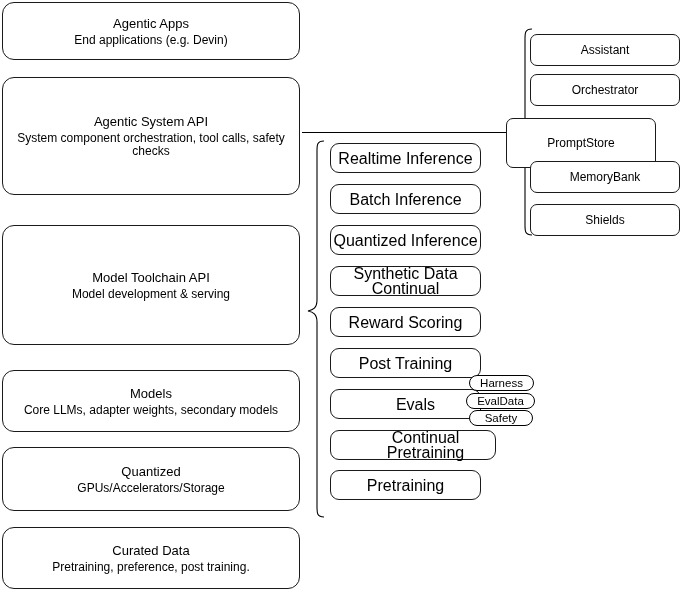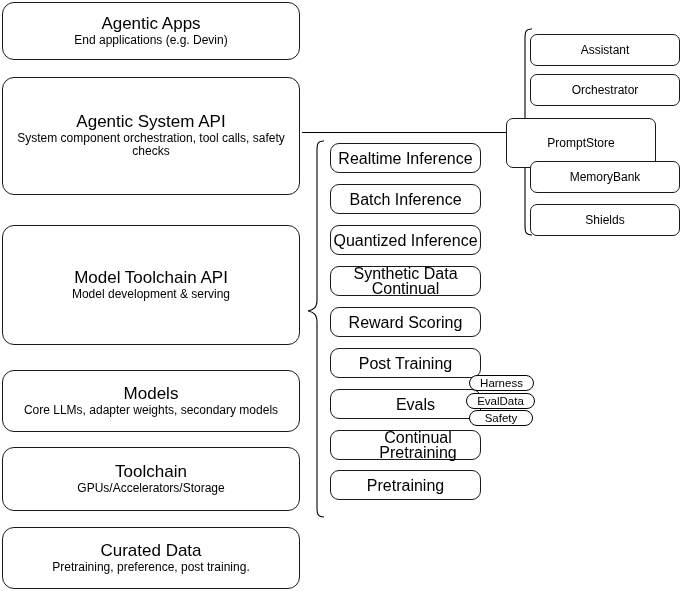--- a/index.html
+++ b/index.html
@@ -18,21 +18,21 @@
     display: flex;
     flex-direction: column;
     align-items: center;
     justify-content: center;
     color: #000000;
     text-align: center;
   }
 
   
   .layer { border-radius: 12px; }
-  .layer .title { font-size: 17px; line-height: 16px; }
+  .layer .title { font-size: 13px; line-height: 16px; }
   .layer .sub   { font-size: 12px; line-height: 13px; margin-top: 2px; }
 
   
   .cap { border-radius: 9px; }
   .cap .title { font-size: 16px; line-height: 15px; }
 
   
   .comp { border-radius: 7px; }
   .comp .title { font-size: 12px; line-height: 15px; }
 
@@ -76,21 +76,21 @@
     <div class="title">Model Toolchain API</div>
     <div class="sub">Model development &amp; serving</div>
   </div>
 
   <div class="node layer" style="left:2px; top:370px; width:298px; height:62px;">
     <div class="title">Models</div>
     <div class="sub">Core LLMs, adapter weights, secondary models</div>
   </div>
 
   <div class="node layer" style="left:2px; top:447px; width:298px; height:64px;">
-    <div class="title">Toolchain</div>
+    <div class="title">Quantized</div>
     <div class="sub">GPUs/Accelerators/Storage</div>
   </div>
 
   <div class="node layer" style="left:2px; top:527px; width:298px; height:62px;">
     <div class="title">Curated Data</div>
     <div class="sub">Pretraining, preference, post training.</div>
   </div>
 
   <div class="connector-line" style="left:302px; top:132px; width:216px;"></div>
 
@@ -112,21 +112,21 @@
   </div>
   <div class="node cap" style="left:330px; top:307px; width:151px; height:30px;">
     <div class="title">Reward Scoring</div>
   </div>
   <div class="node cap" style="left:330px; top:348px; width:151px; height:30px;border-radius:9px;">
     <div class="title">Post Training</div>
   </div>
   <div class="node cap" style="left:330px; top:389px; width:151px; height:30px;padding-left:20px;">
     <div class="title">Evals</div>
   </div>
-  <div class="node cap" style="left:330px; top:430px; width:151px; height:30px;padding-left:25px;">
+  <div class="node cap" style="left:330px; top:430px; width:166px; height:30px;padding-left:25px;">
     <div class="title">Continual Pretraining</div>
   </div>
   <div class="node cap" style="left:330px; top:470px; width:151px; height:30px;">
     <div class="title">Pretraining</div>
   </div>
 
   <div class="pill" style="left:469px; top:375px; width:65px; height:16px;">Harness</div>
   <div class="pill" style="left:466px; top:393px; width:69px; height:16px;">EvalData</div>
   <div class="pill" style="left:469px; top:410px; width:64px; height:16px;">Safety</div>
 

